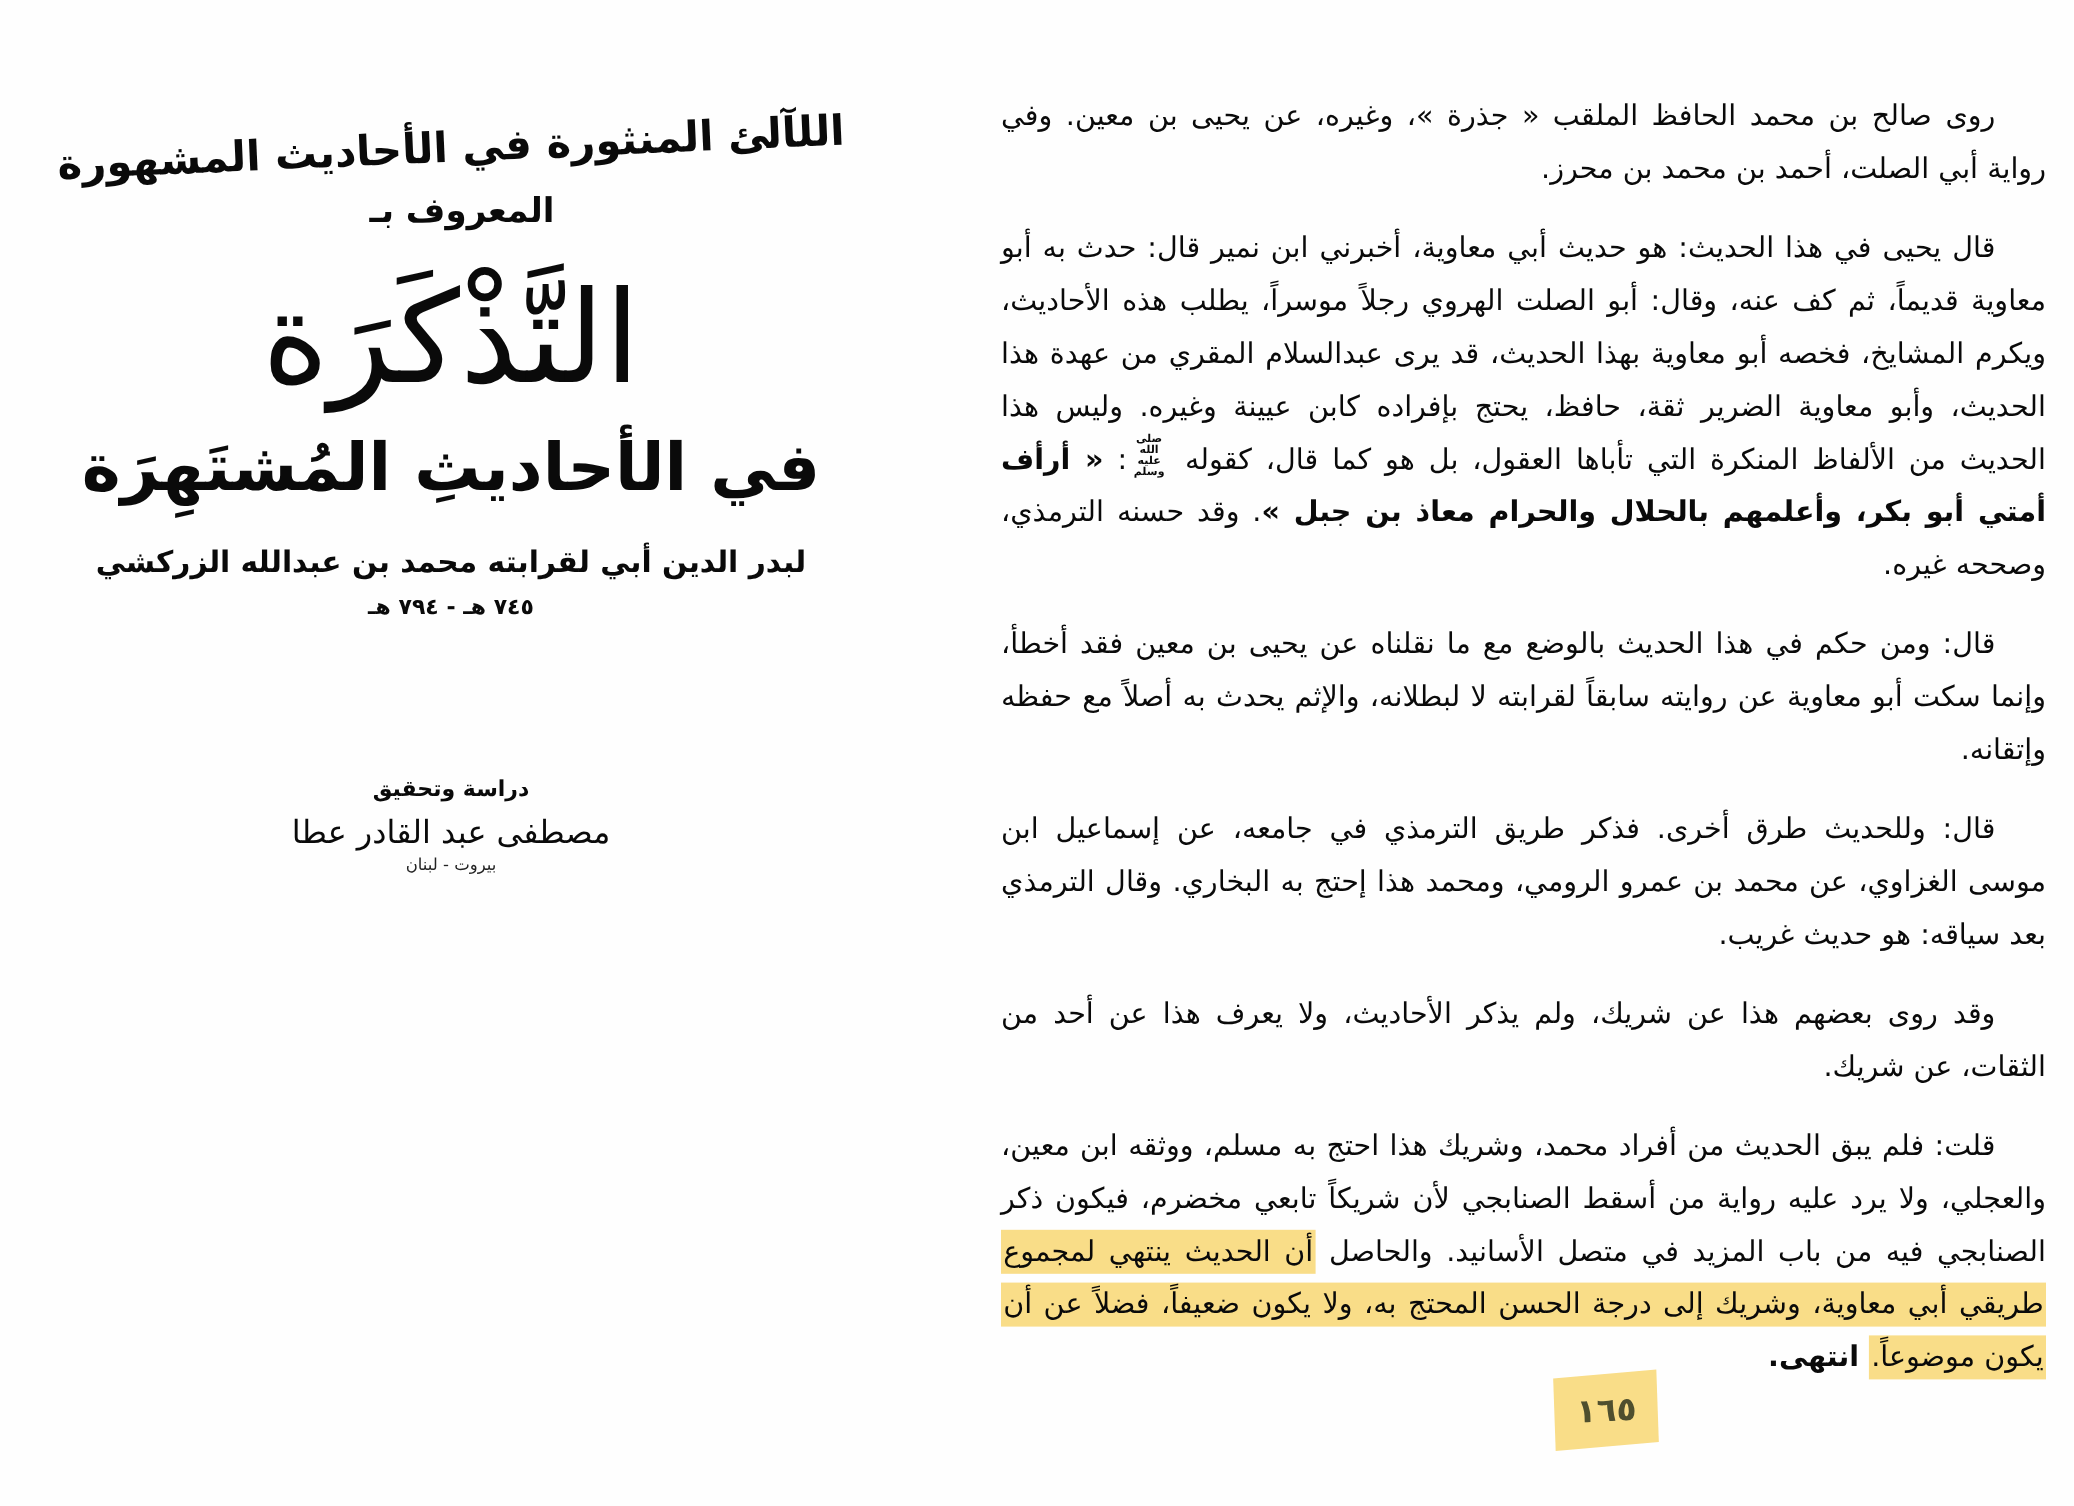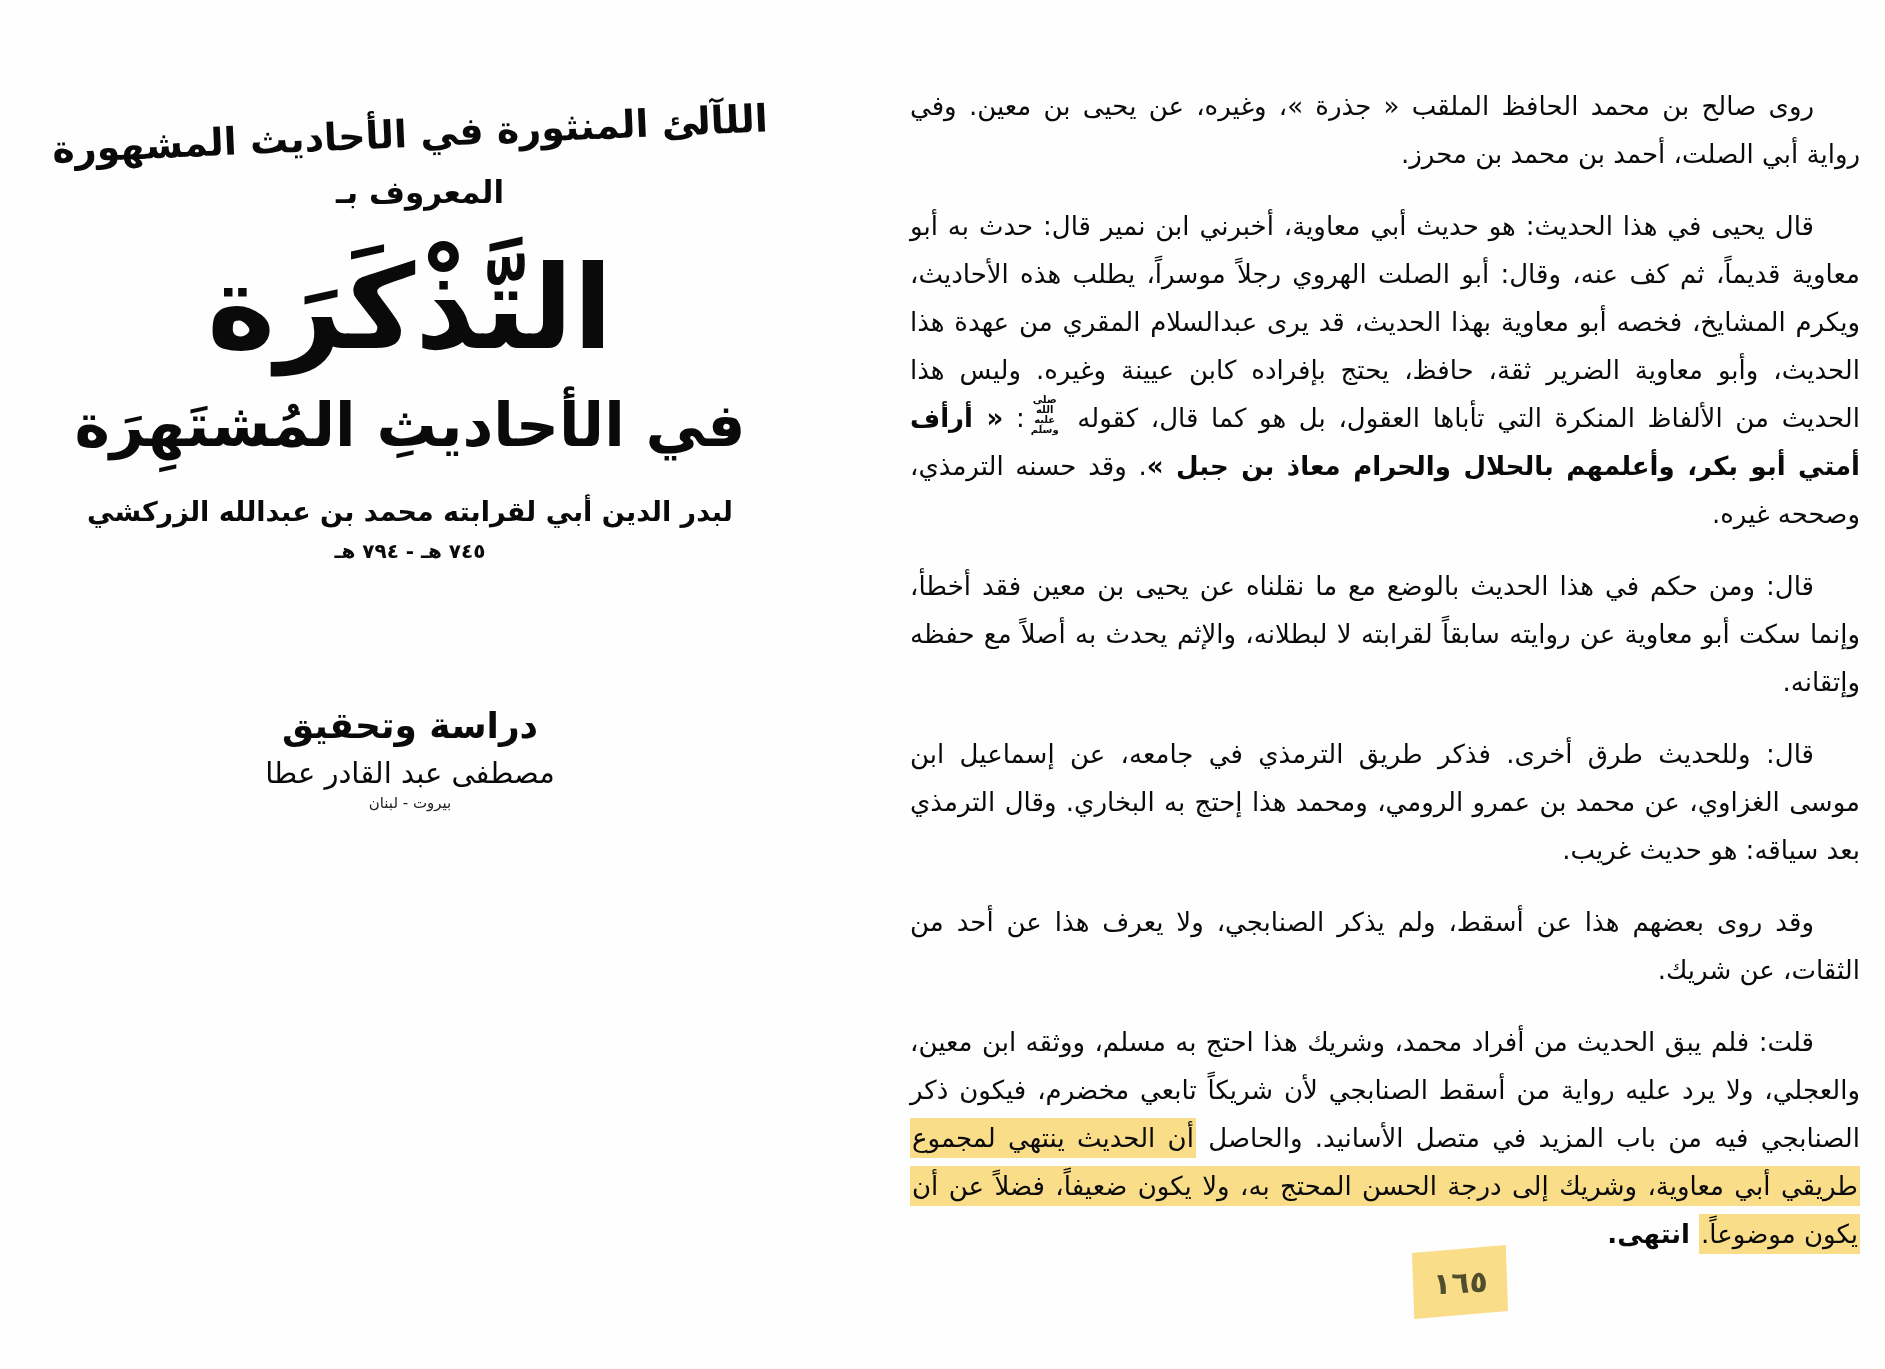--- a/index.html
+++ b/index.html
@@ -27,41 +27,41 @@
     font-size: 38px; font-weight: bold;
     transform: rotate(-2.5deg);
     letter-spacing: -1px;
   }
   .known-as {
     margin-top: 18px;
     font-size: 31px; font-weight: bold; margin-left: 20px;
   }
   .main-title {
     margin-top: 8px;
-    font-size: 116px; font-weight: bold;
+    font-size: 116px; font-weight: normal;
     line-height: 1.55;
     letter-spacing: -2px;
   }
   .subtitle {
     margin-top: -18px;
     font-size: 60px; font-weight: bold;
     line-height: 1.5;
     letter-spacing: -1px;
   }
   .author {
     margin-top: 26px;
     font-size: 27px; font-weight: bold;
   }
   .author-dates {
     margin-top: 12px;
     font-size: 20px; font-weight: bold;
   }
   .study-label {
     margin-top: 142px;
-    font-size: 36px; font-weight: bold;
+    font-size: 20px; font-weight: bold;
   }
   .editor {
     margin-top: 10px;
     font-size: 29px;
   }
   .publisher {
     margin-top: 222px;
     font-size: 46px; font-weight: bold;
     letter-spacing: -2px;
   }
@@ -142,21 +142,21 @@
     <p>
       <span>قال يحيى في هذا الحديث: هو حديث أبي معاوية، أخبرني ابن نمير قال: حدث به أبو معاوية قديماً، ثم كف عنه، وقال: أبو الصلت الهروي رجلاً موسراً، يطلب هذه الأحاديث، ويكرم المشايخ، فخصه أبو معاوية بهذا الحديث، قد يرى عبدالسلام المقري من عهدة هذا الحديث، وأبو معاوية الضرير ثقة، حافظ، يحتج بإفراده كابن عيينة وغيره. وليس هذا الحديث من الألفاظ المنكرة التي تأباها العقول، بل هو كما قال، كقوله </span><span class="honorific">صلى الله عليه وسلم</span><span>: </span><span class="run-bold">« أرأف أمتي أبو بكر، وأعلمهم بالحلال والحرام معاذ بن جبل »</span><span>. وقد حسنه الترمذي، وصححه غيره.</span>
     </p>
     <p>
       <span>قال: ومن حكم في هذا الحديث بالوضع مع ما نقلناه عن يحيى بن معين فقد أخطأ، وإنما سكت أبو معاوية عن روايته سابقاً لقرابته لا لبطلانه، والإثم يحدث به أصلاً مع حفظه وإتقانه.</span>
     </p>
     <p>
       <span>قال: وللحديث طرق أخرى. فذكر طريق الترمذي في جامعه، عن إسماعيل ابن موسى الغزاوي، عن محمد بن عمرو الرومي، ومحمد هذا إحتج به البخاري. وقال الترمذي بعد سياقه: هو حديث غريب.</span>
     </p>
     <p>
-      <span>وقد روى بعضهم هذا عن أسقط، ولم يذكر الصنابجي، ولا يعرف هذا عن أحد من الثقات، عن شريك.</span>
+      <span>وقد روى بعضهم هذا عن شريك، ولم يذكر الأحاديث، ولا يعرف هذا عن أحد من الثقات، عن شريك.</span>
     </p>
     <p>
       <span>قلت: فلم يبق الحديث من أفراد محمد، وشريك هذا احتج به مسلم، ووثقه ابن معين، والعجلي، ولا يرد عليه رواية من أسقط الصنابجي لأن شريكاً تابعي مخضرم، فيكون ذكر الصنابجي فيه من باب المزيد في متصل الأسانيد. والحاصل </span><span class="run-highlight">أن الحديث ينتهي لمجموع طريقي أبي معاوية، وشريك إلى درجة الحسن المحتج به، ولا يكون ضعيفاً، فضلاً عن أن يكون موضوعاً.</span><span class="run-bold"> انتهى.</span>
     </p>
   </div>
 
   <div class="page-number-badge">
     <span>١٦٥</span>
   </div>
 

